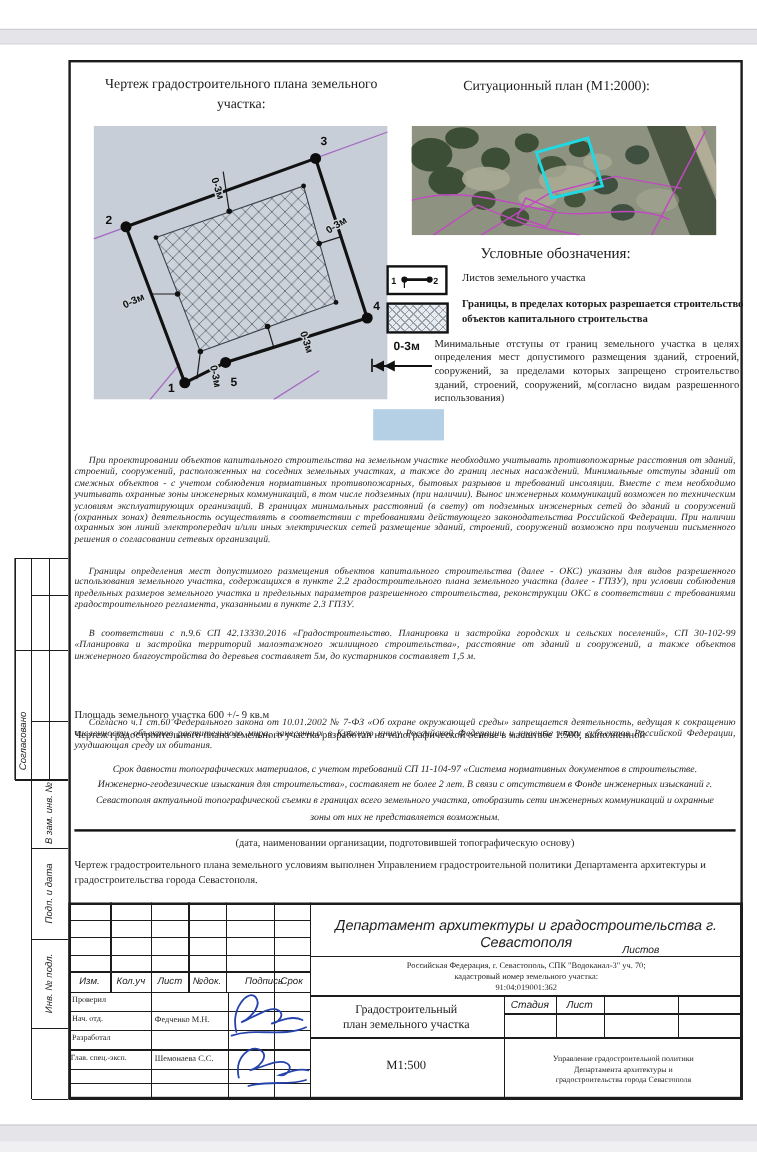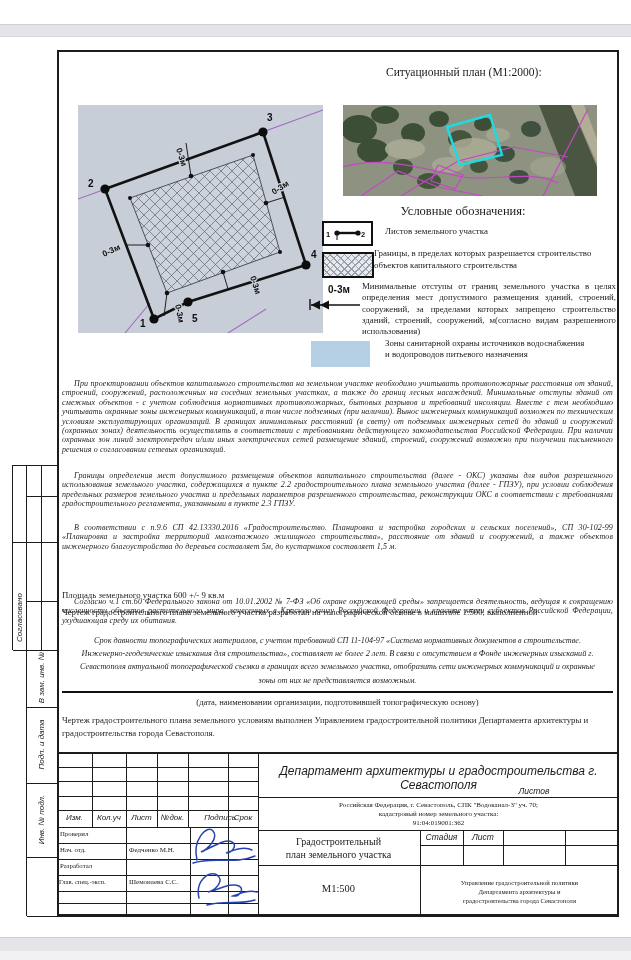--- a/index.html
+++ b/index.html
@@ -54,20 +54,21 @@
       <line x1="14.5" y1="318" x2="45" y2="318"></line>
       <line x1="14.5" y1="392" x2="45" y2="392"></line>
       <line x1="14.5" y1="451" x2="45" y2="451"></line>
     </g>
   </svg>
   <div class="vlabel" style="left:-21px;top:613px;width:80px;">Согласовано</div>
   <div class="vlabel" style="left:11px;top:673px;width:60px;">В зам. инв. №</div>
   <div class="vlabel" style="left:6px;top:740px;width:70px;">Подп. и дата</div>
   <div class="vlabel" style="left:6px;top:815px;width:70px;">Инв. № подл.</div>
 
+  <div class="abs ser ctr" style="left:70px;top:62px;width:262px;font-size:11.5px;line-height:17px;">Чертеж градостроительного плана земельного участка:</div>
   <div class="abs ser" style="left:386px;top:66px;width:230px;font-size:11.5px;">Ситуационный план (М1:2000):</div>
 
   <svg class="abs" style="left:78px;top:105px;" width="245" height="228" viewBox="0 0 245 228">
     <defs>
       <pattern id="xh" width="11" height="11" patternUnits="userSpaceOnUse">
         <rect width="11" height="11" fill="#ccd3db"></rect>
         <path d="M0,0 L11,11 M11,0 L0,11" stroke="#5d6470" stroke-width="0.7"></path>
       </pattern>
     </defs>
     <rect x="0" y="0" width="245" height="228" fill="#c8ced7"></rect>
@@ -162,33 +163,32 @@
       <line x1="13" y1="10" x2="13" y2="17" stroke="#111" stroke-width="1"></line>
       <line x1="13" y1="10" x2="34" y2="10" stroke="#111" stroke-width="2.4"></line>
       <circle cx="13" cy="10" r="2.6" fill="#111"></circle>
         <circle cx="34" cy="10" r="2.6" fill="#111"></circle>
       <text x="37" y="14" font-size="7.5" font-weight="bold" font-family="Liberation Sans" fill="#111">2</text>
     </svg>
   </div>
   <div class="abs ser leg" style="left:385px;top:225px;width:230px;">Листов земельного участка</div>
 
   <div class="abs hatchbox" style="left:322px;top:252px;width:48px;height:22px;border:2.5px solid #111;"></div>
-  <div class="abs ser leg" style="left:374px;top:247px;width:238px;">Границы, в пределах которых разрешается строительство объектов капитального строительства</div>
+  <div class="abs ser leg" style="left:385px;top:247px;width:238px;font-weight:bold;">Границы, в пределах которых разрешается строительство объектов капитального строительства</div>
 
   <div class="abs dim" style="left:328px;top:284px;width:42px;font-size:10px;color:#111;">0-3м</div>
   <svg class="abs" style="left:308px;top:297px;" width="54" height="14" viewBox="0 0 54 14">
     <line x1="2" y1="2" x2="2" y2="13" stroke="#111" stroke-width="1.4"></line>
     <polygon points="3,8 12,3.5 12,12.5" fill="#111"></polygon>
     <polygon points="12,8 21,3.5 21,12.5" fill="#111"></polygon>
     <line x1="3" y1="8" x2="52" y2="8" stroke="#111" stroke-width="1.6"></line>
   </svg>
   <div class="abs ser just" style="left:362px;top:281px;width:254px;font-size:8.8px;line-height:11.3px;">Минимальные отступы от границ земельного участка в целях определения мест допустимого размещения зданий, строений, сооружений, за пределами которых запрещено строительство зданий, строений, сооружений, м(согласно видам разрешенного использования)</div>
 
   <div class="abs" style="left:311px;top:341px;width:59px;height:26px;background:#b5cfe4;"></div>
-  <div class="abs ser" style="left:385px;top:338px;width:200px;font-size:8.8px;line-height:11.2px;">Зоны санитарной охраны источников водоснабжения и водопроводов питьевого назначения</div>
 
   <p class="doc abs it just par ind ser" style="left:62px;top:379px;width:551px;">При проектировании объектов капитального строительства на земельном участке необходимо учитывать противопожарные расстояния от зданий, строений, сооружений, расположенных на соседних земельных участках, а также до границ лесных насаждений. Минимальные отступы зданий от смежных объектов - с учетом соблюдения нормативных противопожарных, бытовых разрывов и требований инсоляции. Вместе с тем необходимо учитывать охранные зоны инженерных коммуникаций, в том числе подземных (при наличии). Вынос инженерных коммуникаций возможен по техническим условиям эксплуатирующих организаций. В границах минимальных расстояний (в свету) от подземных инженерных сетей до зданий и сооружений (охранных зонах) деятельность осуществлять в соответствии с требованиями действующего законодательства Российской Федерации. При наличии охранных зон линий электропередач и/или иных электрических сетей размещение зданий, строений, сооружений возможно при получении письменного решения о согласовании сетевых организаций.</p>
   <p class="doc abs it just par ind ser" style="left:62px;top:471px;width:551px;">Границы определения мест допустимого размещения объектов капитального строительства (далее - ОКС) указаны для видов разрешенного использования земельного участка, содержащихся в пункте 2.2 градостроительного плана земельного участка (далее - ГПЗУ), при условии соблюдения предельных размеров земельного участка и предельных параметров разрешенного строительства, реконструкции ОКС в соответствии с требованиями градостроительного регламента, указанными в пункте 2.3 ГПЗУ.</p>
   <p class="doc abs it just par ind ser" style="left:62px;top:523px;width:551px;">В соответствии с п.9.6 СП 42.13330.2016 «Градостроительство. Планировка и застройка городских и сельских поселений», СП 30-102-99 «Планировка и застройка территорий малоэтажного жилищного строительства», расстояние от зданий и сооружений, а также объектов инженерного благоустройства до деревьев составляет 5м, до кустарников составляет 1,5 м.</p>
   <p class="doc abs it just par ind ser" style="left:62px;top:555px;width:551px;margin-top:42px;">Согласно ч.1 ст.60 Федерального закона от 10.01.2002 № 7-ФЗ «Об охране окружающей среды» запрещается деятельность, ведущая к сокращению численности объектов растительного мира, занесенных в Красную книгу Российской Федерации и красные книги субъектов Российской Федерации, ухудшающая среду их обитания.</p>
   <p class="doc abs ser reg" style="left:62px;top:590px;width:551px;">Площадь земельного участка 600 +/- 9 кв.м</p>
   <p class="doc abs ser reg" style="left:62px;top:606px;width:515px;line-height:12px;">Чертеж градостроительного плана земельного участка разработан на топографической основе в масштабе 1:500, выполненной</p>
   <p class="doc abs it ctr ser" style="left:75px;top:634px;width:525px;font-size:8.2px;line-height:13.2px;">Срок давности топографических материалов, с учетом требований СП 11-104-97 «Система нормативных документов в строительстве. Инженерно-геодезические изыскания для строительства», составляет не более 2 лет. В связи с отсутствием в Фонде инженерных изысканий г. Севастополя актуальной топографической съемки в границах всего земельного участка, отобразить сети инженерных коммуникаций и охранные зоны от них не представляется возможным.</p>
   <div class="abs" style="left:62px;top:691px;width:551px;height:2px;background:#111;"></div>
   <p class="doc abs ctr ser" style="left:62px;top:697px;width:551px;font-size:8.6px;">(дата, наименовании организации, подготовившей топографическую основу)</p>

